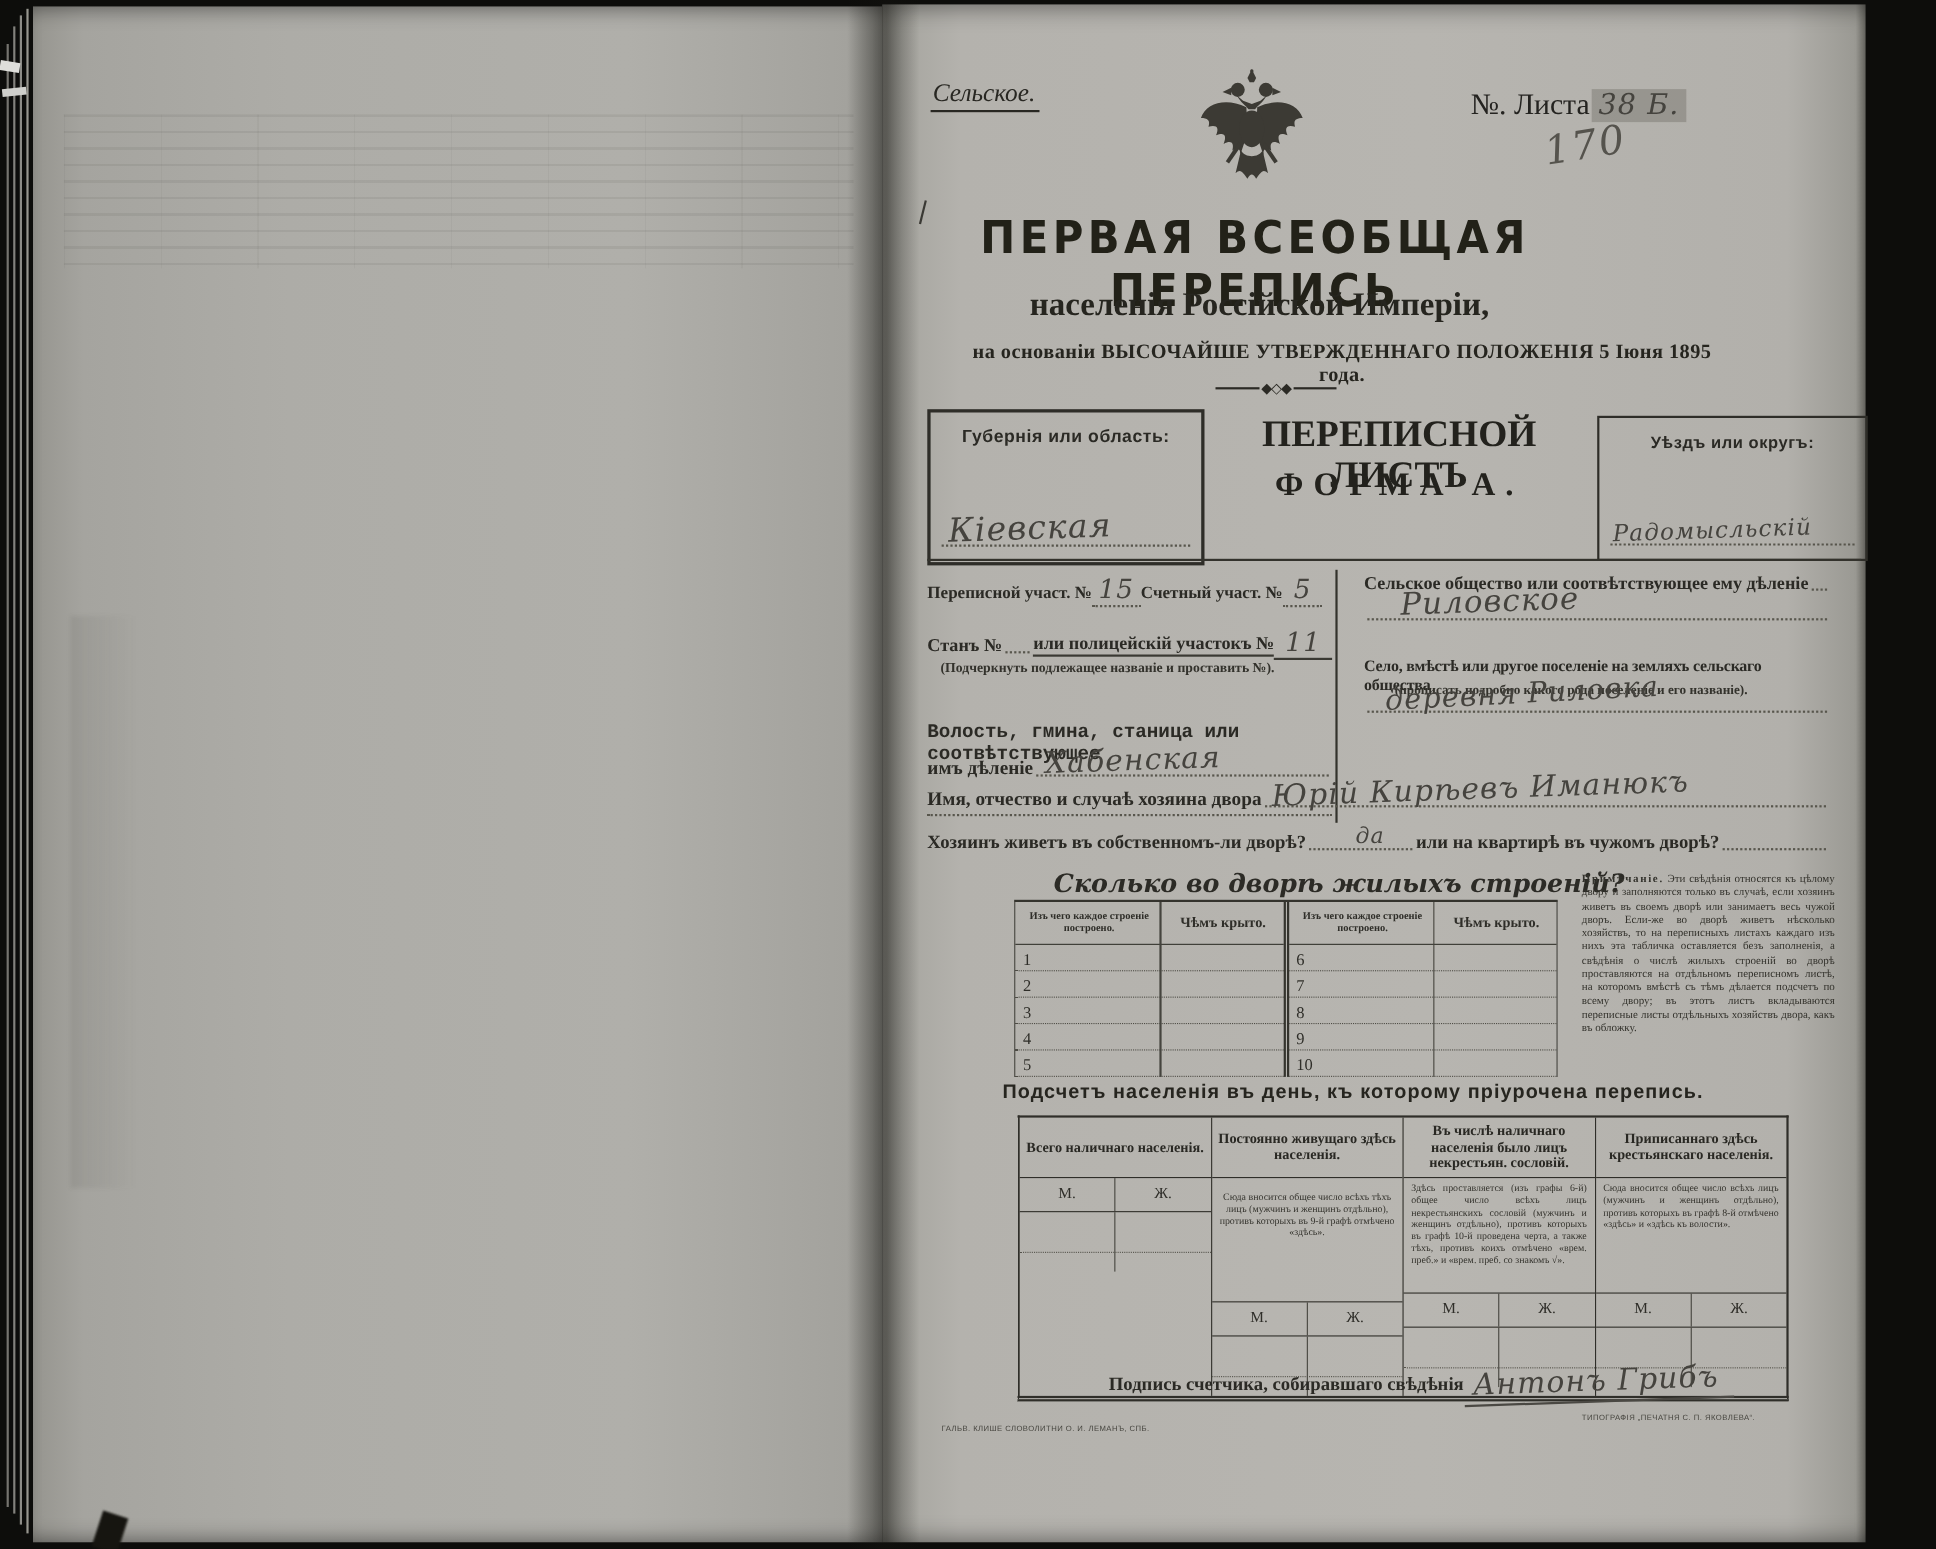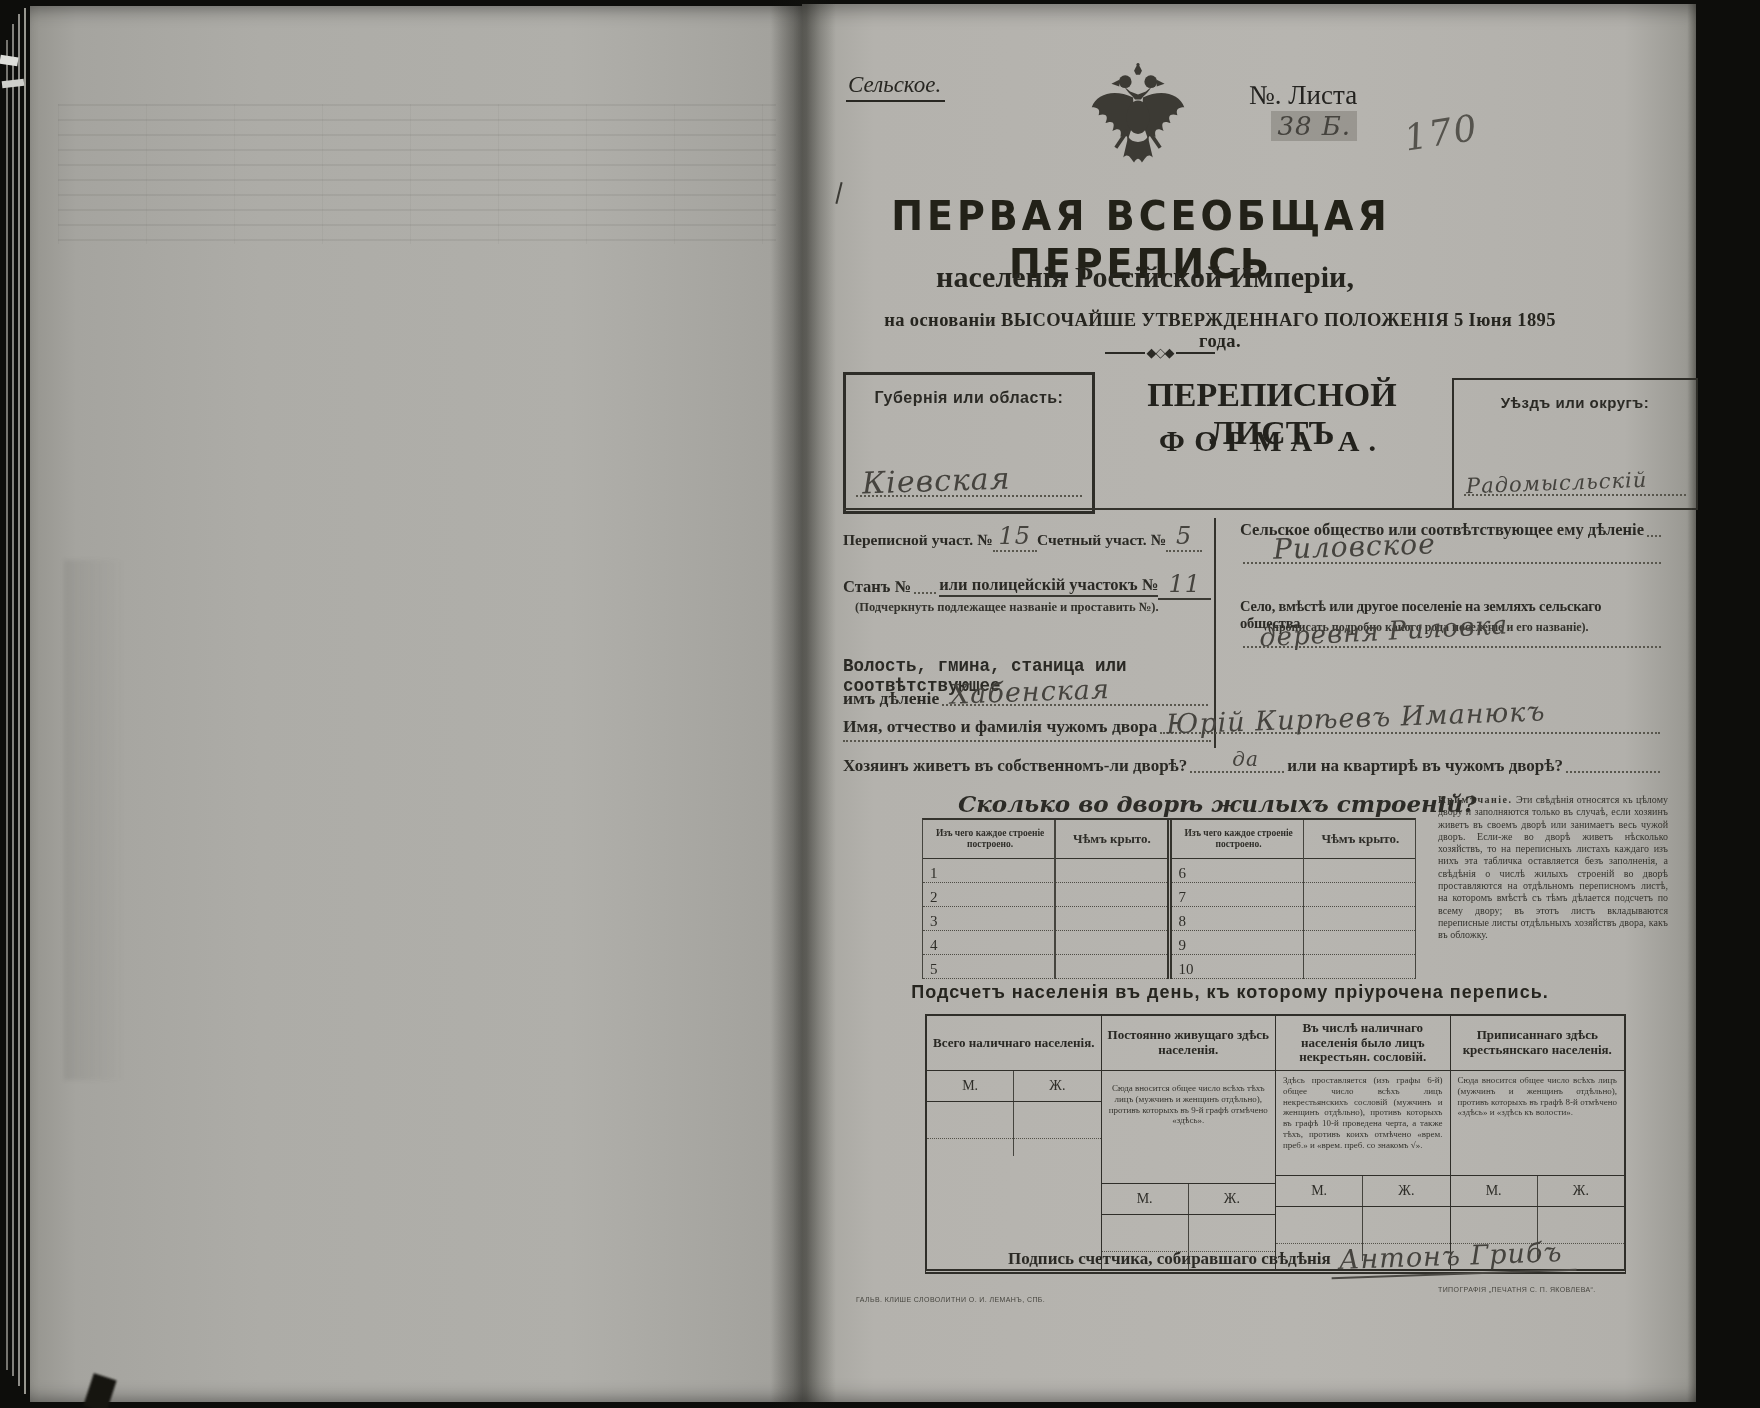--- a/index.html
+++ b/index.html
@@ -51,21 +51,21 @@
   }
   .row{display:flex;align-items:flex-end;white-space:nowrap;}
   .dotfill{flex:1;border-bottom:2px dotted #58564d;height:2px;margin:0 3px 3px 3px;}
   .dotline{border-bottom:2px dotted #58564d;}
 
   
   .free{left:846px;top:72px;font-size:23px;font-style:italic;
     font-family:"Liberation Serif",serif;color:#282722;
     border-bottom:2px solid #282722;padding:0 4px 2px 2px;}
   .eagle{left:1088px;top:62px;}
-  .sheetno{left:1249px;top:80px;font-size:27px;font-family:"Liberation Serif",serif;color:#242320;flex-direction:column;}
+  .sheetno{left:1337px;top:80px;font-size:27px;font-family:"Liberation Serif",serif;color:#242320;}
   .sheetno-hw{font-size:26px;background:rgba(105,103,95,.38);padding:0 6px;margin-left:2px;}
   .pencil{
     left:1404px;top:112px;font-size:36px;color:#55534d;
     font-family:"DejaVu Serif",serif;font-style:italic;transform:rotate(-9deg);letter-spacing:2px;
   }
   .stray-tick{left:838px;top:182px;width:2px;height:22px;background:#3a3934;transform:rotate(14deg);}
 
   .title1{left:856px;top:196px;width:570px;text-align:center;
     font-family:"DejaVu Sans",sans-serif;font-weight:bold;font-size:38px;
     letter-spacing:4px;color:#222118;transform:scale(1,1.08);}
@@ -253,21 +253,21 @@
   <span class="dotfill" style="margin-bottom:6px;"><span class="hw" style="position:relative;top:-30px;left:30px;font-size:28px;transform:rotate(-2deg);display:inline-block;">Риловское</span></span>
 </div>
 
 <div class="abs colR serifb" style="top:598px;font-size:14.5px;letter-spacing:-.2px;">Село, вмѣстѣ или другое поселеніе на земляхъ сельскаго общества</div>
 <div class="abs small-note" style="left:1268px;top:620px;font-size:12px;">(прописать подробно какого рода поселеніе и его названіе).</div>
 <div class="abs colR row" style="top:644px;">
   <span class="dotfill" style="margin-bottom:4px;"><span class="hw" style="position:relative;top:-28px;left:16px;font-size:26px;transform:rotate(-3deg);display:inline-block;">деревня Риловка</span></span>
 </div>
 
 <div class="abs row" style="left:843px;top:716px;width:820px;font-size:17.5px;">
-  <span class="serifb">Имя, отчество и фамилія чужомъ двора</span>
+  <span class="serifb">Имя, отчество и случаѣ хозяина двора</span>
   <span class="dotfill"><span class="hw" style="position:relative;top:-28px;left:6px;font-size:27px;transform:rotate(-2deg);display:inline-block;">Юрій Кирѣевъ Иманюкъ</span></span>
 </div>
 
 <div class="abs row" style="left:843px;top:756px;width:820px;font-size:17px;">
   <span class="serifb">Хозяинъ живетъ въ собственномъ-ли дворѣ?</span>
   <span class="dotfill" style="max-width:130px;"><span class="hw" style="position:relative;top:-22px;left:42px;font-size:20px;display:inline-block;">да</span></span>
   <span class="serifb">или на квартирѣ въ чужомъ дворѣ?</span>
   <span class="dotfill"></span>
 </div>
 

